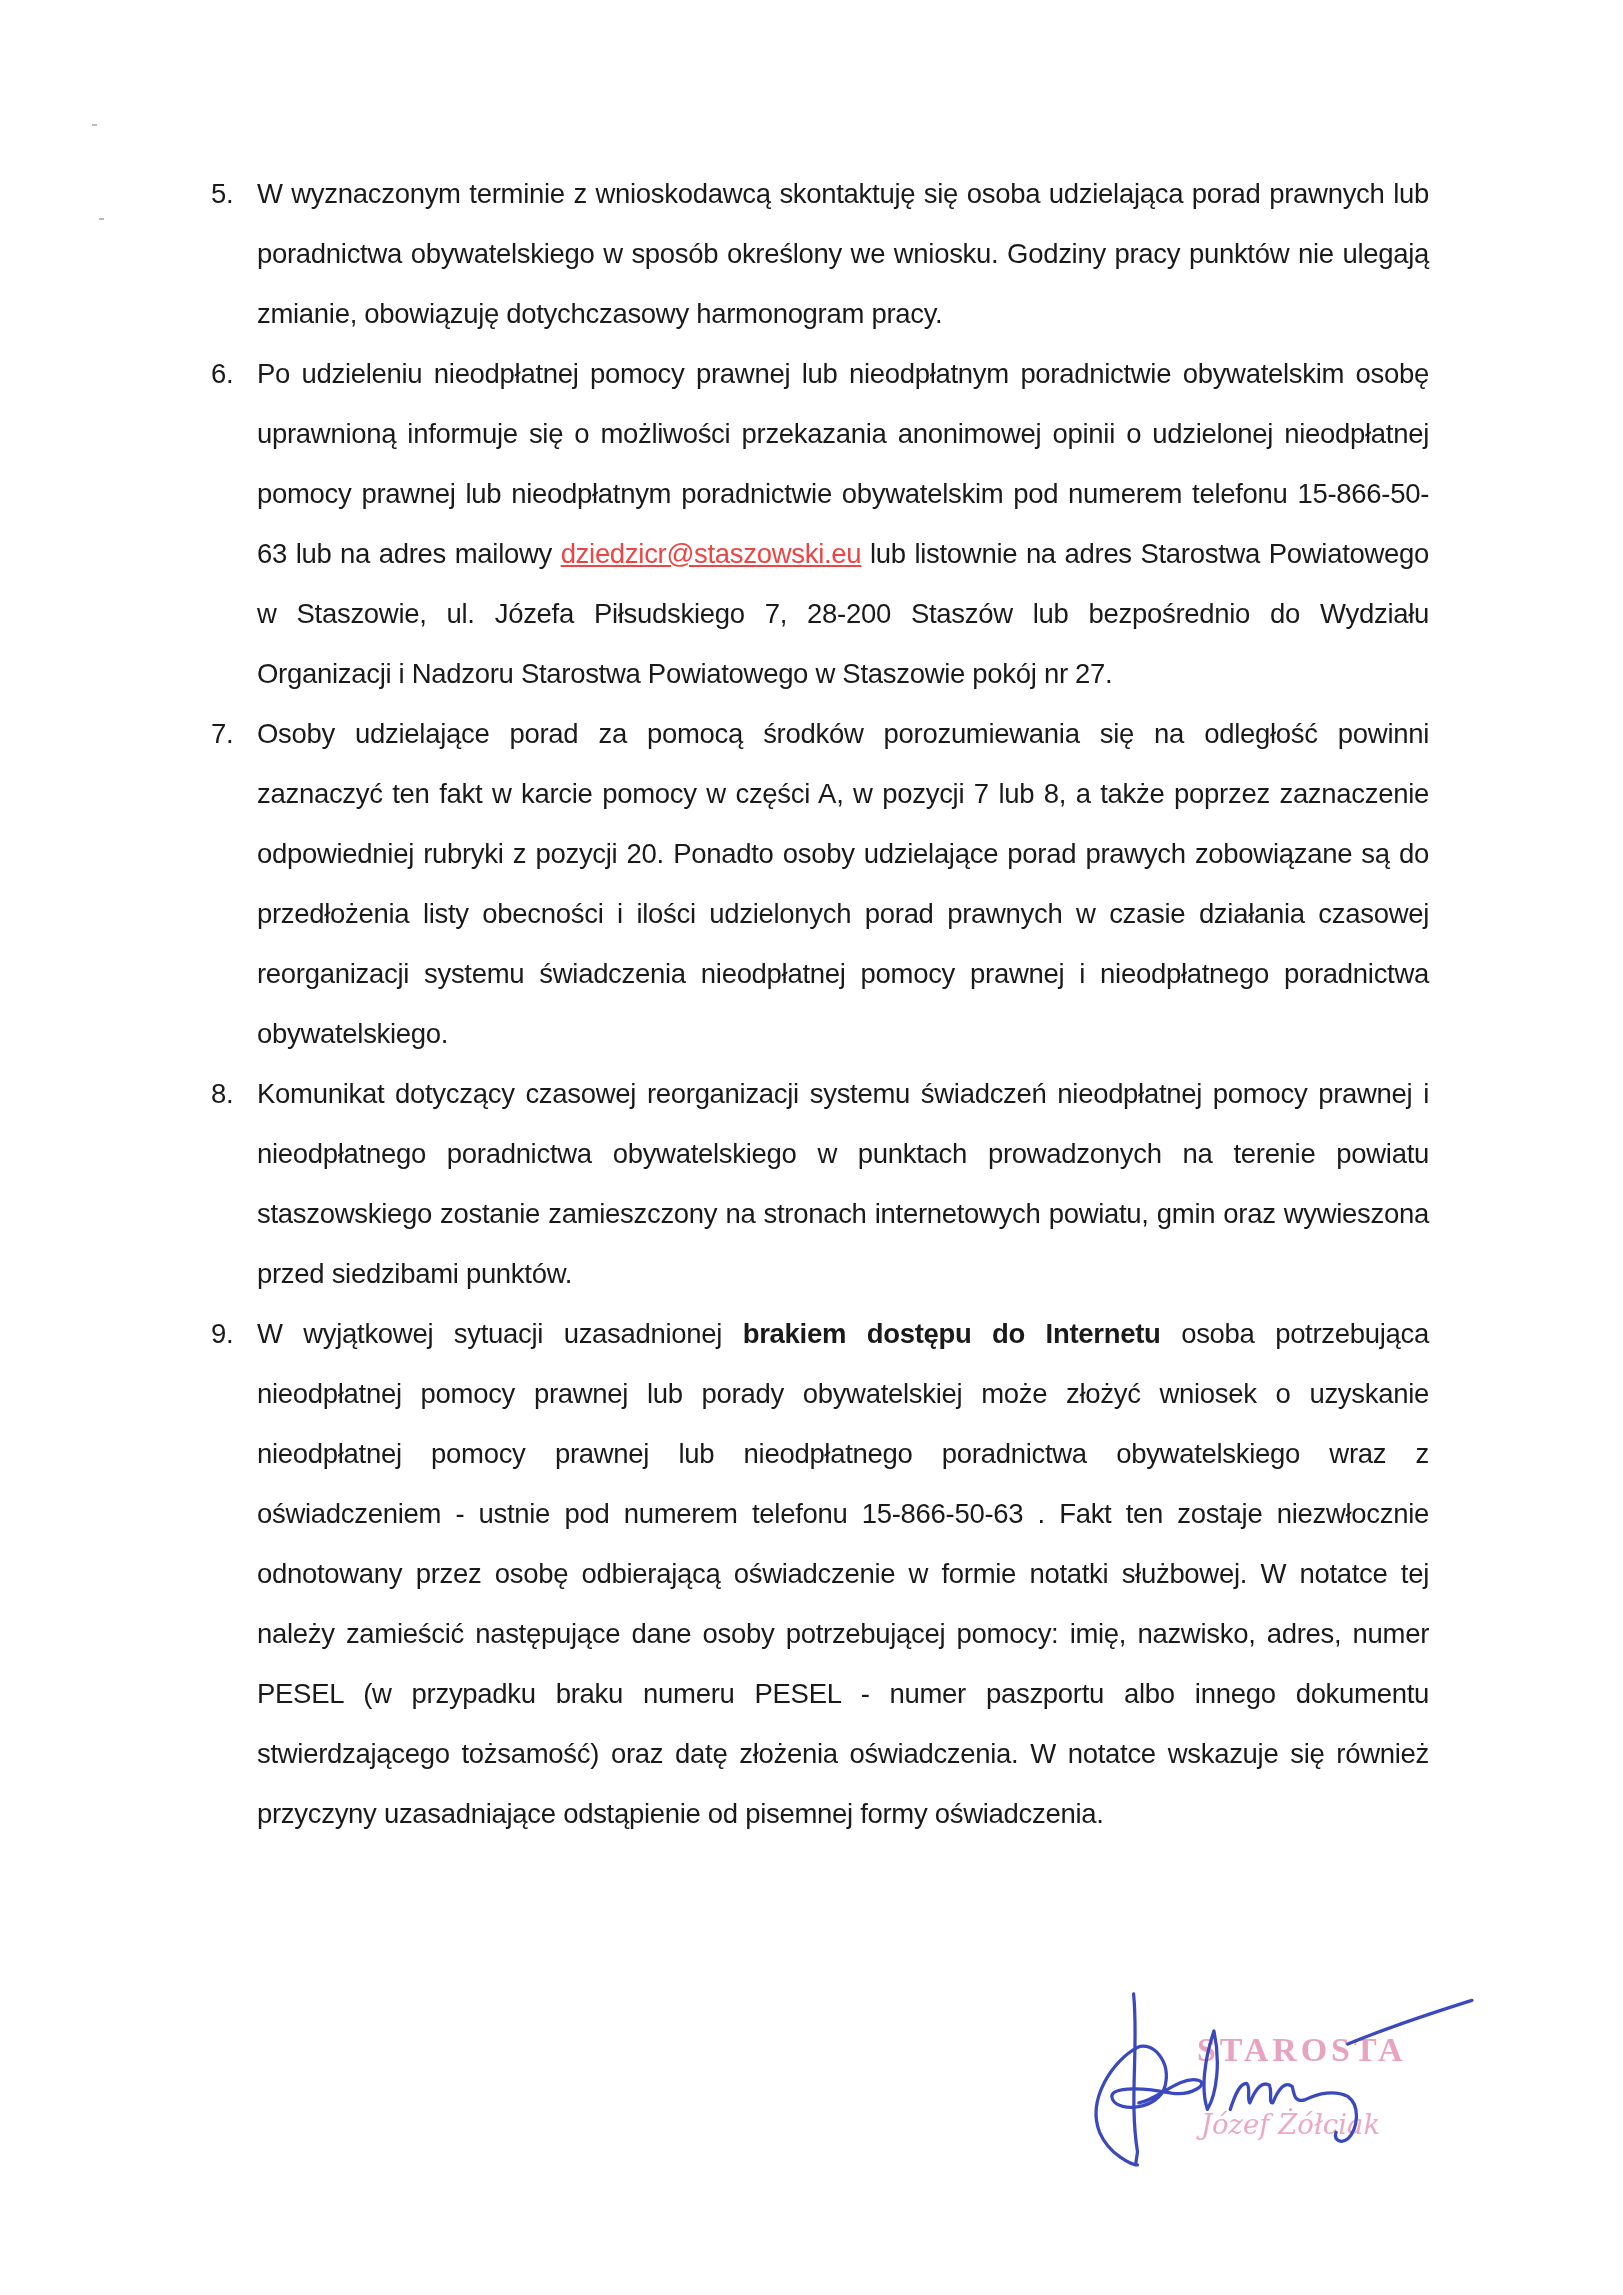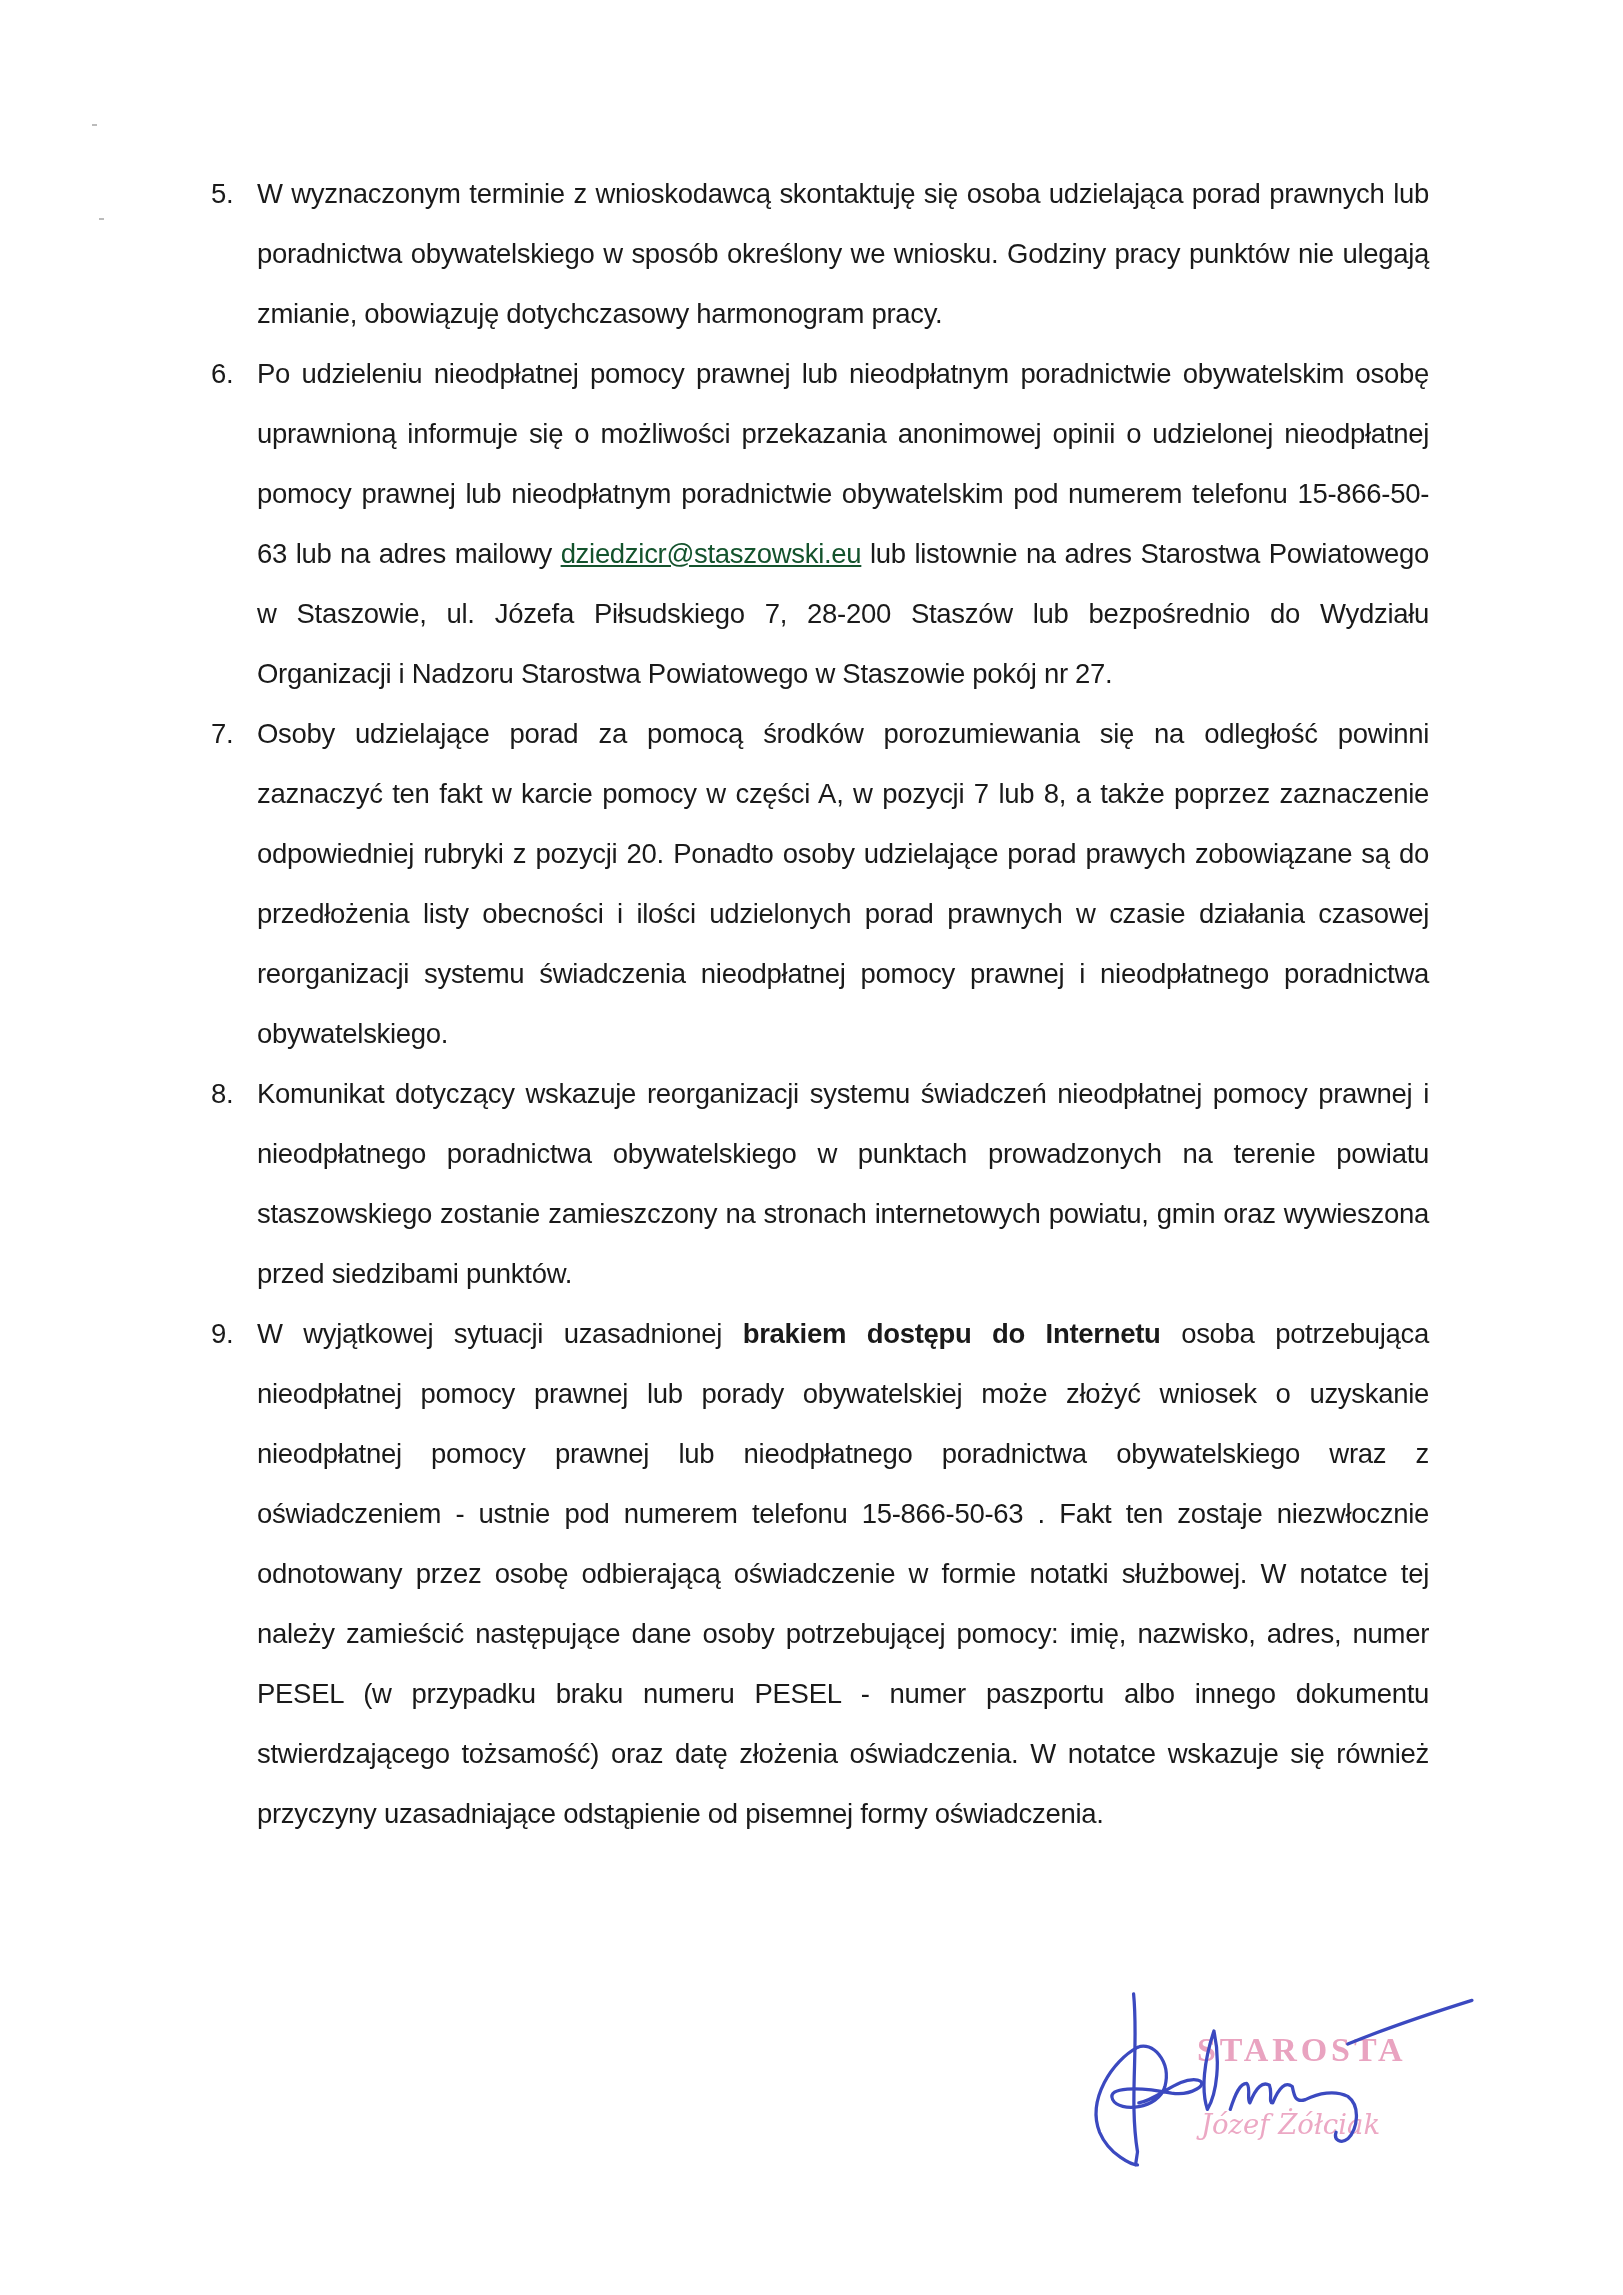--- a/index.html
+++ b/index.html
@@ -4,21 +4,21 @@
 <style>
   html, body { margin: 0; padding: 0; background: #ffffff; }
   body { width: 1624px; height: 2295px; position: relative; overflow: hidden; }
   .page {
     position: absolute; left: 0; top: 0; width: 1624px; height: 2295px; background: #fff;
     font-family: "Liberation Sans", "DejaVu Sans", sans-serif; color: #1a1a1a;
   }
   .list { position: absolute; left: 211px; top: 164px; width: 1218px; margin: 0; padding: 0; list-style: none; }
   .item { position: relative; padding-left: 46px; font-size: 27.5px; line-height: 60px; text-align: justify; letter-spacing: -0.3px; }
   .num { position: absolute; left: 0; top: 0; }
-  .link { color: #14532d; text-decoration: underline; }
+  .link { color: #ef4444; text-decoration: underline; }
   .bold { font-weight: bold; }
   .sig { position: absolute; left: 1060px; top: 1969px; width: 445px; height: 209px; }
   .stamp-title { position: absolute; left: 137px; top: 62px; font-family: "Liberation Serif", serif; font-weight: bold; font-size: 34px; letter-spacing: 3.9px; color: #e9a3c0; }
   .stamp-name { position: absolute; left: 141px; top: 139px; font-family: "DejaVu Serif", serif; font-style: italic; font-size: 27.5px; color: #eca8c4; }
   .sig svg { position: absolute; left: 0; top: 0; }
   .speck { position: absolute; width: 5.2px; height: 2px; background: #bbb; }
 </style>
 </head>
 <body>
 
@@ -34,21 +34,21 @@
     <li class="item">
       <span class="num">6.</span>
       <span>Po udzieleniu nieodpłatnej pomocy prawnej lub nieodpłatnym poradnictwie obywatelskim osobę uprawnioną informuje się o możliwości przekazania anonimowej opinii o udzielonej nieodpłatnej pomocy prawnej lub nieodpłatnym poradnictwie obywatelskim pod numerem telefonu 15-866-50-63 lub na adres mailowy </span><a class="link">dziedzicr@staszowski.eu</a><span>  lub listownie na adres Starostwa Powiatowego w Staszowie, ul. Józefa Piłsudskiego 7, 28-200 Staszów lub bezpośrednio do Wydziału Organizacji i Nadzoru Starostwa Powiatowego w Staszowie pokój nr 27.</span>
     </li>
     <li class="item">
       <span class="num">7.</span>
       <span>Osoby udzielające porad za pomocą środków porozumiewania się na odległość powinni zaznaczyć ten fakt w karcie pomocy w części A, w pozycji 7 lub 8, a także poprzez zaznaczenie odpowiedniej rubryki z pozycji 20. Ponadto osoby udzielające porad prawych zobowiązane są do przedłożenia listy obecności i ilości udzielonych porad prawnych w czasie działania czasowej reorganizacji systemu świadczenia nieodpłatnej pomocy prawnej i nieodpłatnego poradnictwa obywatelskiego.</span>
     </li>
     <li class="item">
       <span class="num">8.</span>
-      <span>Komunikat dotyczący wskazuje reorganizacji systemu świadczeń nieodpłatnej pomocy prawnej i nieodpłatnego poradnictwa obywatelskiego w punktach prowadzonych na terenie powiatu staszowskiego zostanie zamieszczony na stronach internetowych powiatu, gmin oraz wywieszona przed siedzibami punktów.</span>
+      <span>Komunikat dotyczący czasowej reorganizacji systemu świadczeń nieodpłatnej pomocy prawnej i nieodpłatnego poradnictwa obywatelskiego w punktach prowadzonych na terenie powiatu staszowskiego zostanie zamieszczony na stronach internetowych powiatu, gmin oraz wywieszona przed siedzibami punktów.</span>
     </li>
     <li class="item">
       <span class="num">9.</span>
       <span>W wyjątkowej sytuacji uzasadnionej </span><span class="bold">brakiem dostępu do Internetu</span><span> osoba potrzebująca nieodpłatnej pomocy prawnej lub  porady obywatelskiej może złożyć wniosek o uzyskanie nieodpłatnej pomocy prawnej lub nieodpłatnego poradnictwa obywatelskiego wraz z oświadczeniem   -  ustnie pod numerem telefonu 15-866-50-63 . Fakt ten zostaje niezwłocznie odnotowany przez osobę odbierającą oświadczenie w formie notatki służbowej. W notatce tej należy zamieścić następujące dane osoby potrzebującej pomocy: imię, nazwisko, adres, numer PESEL (w przypadku braku numeru PESEL - numer paszportu albo innego dokumentu stwierdzającego tożsamość) oraz datę złożenia oświadczenia. W notatce wskazuje się również przyczyny uzasadniające odstąpienie od pisemnej formy oświadczenia.</span>
     </li>
   </ol>
 
   <div class="sig">
     <div class="stamp-title">STAROSTA</div>
     <div class="stamp-name">Józef Żółciak</div>

